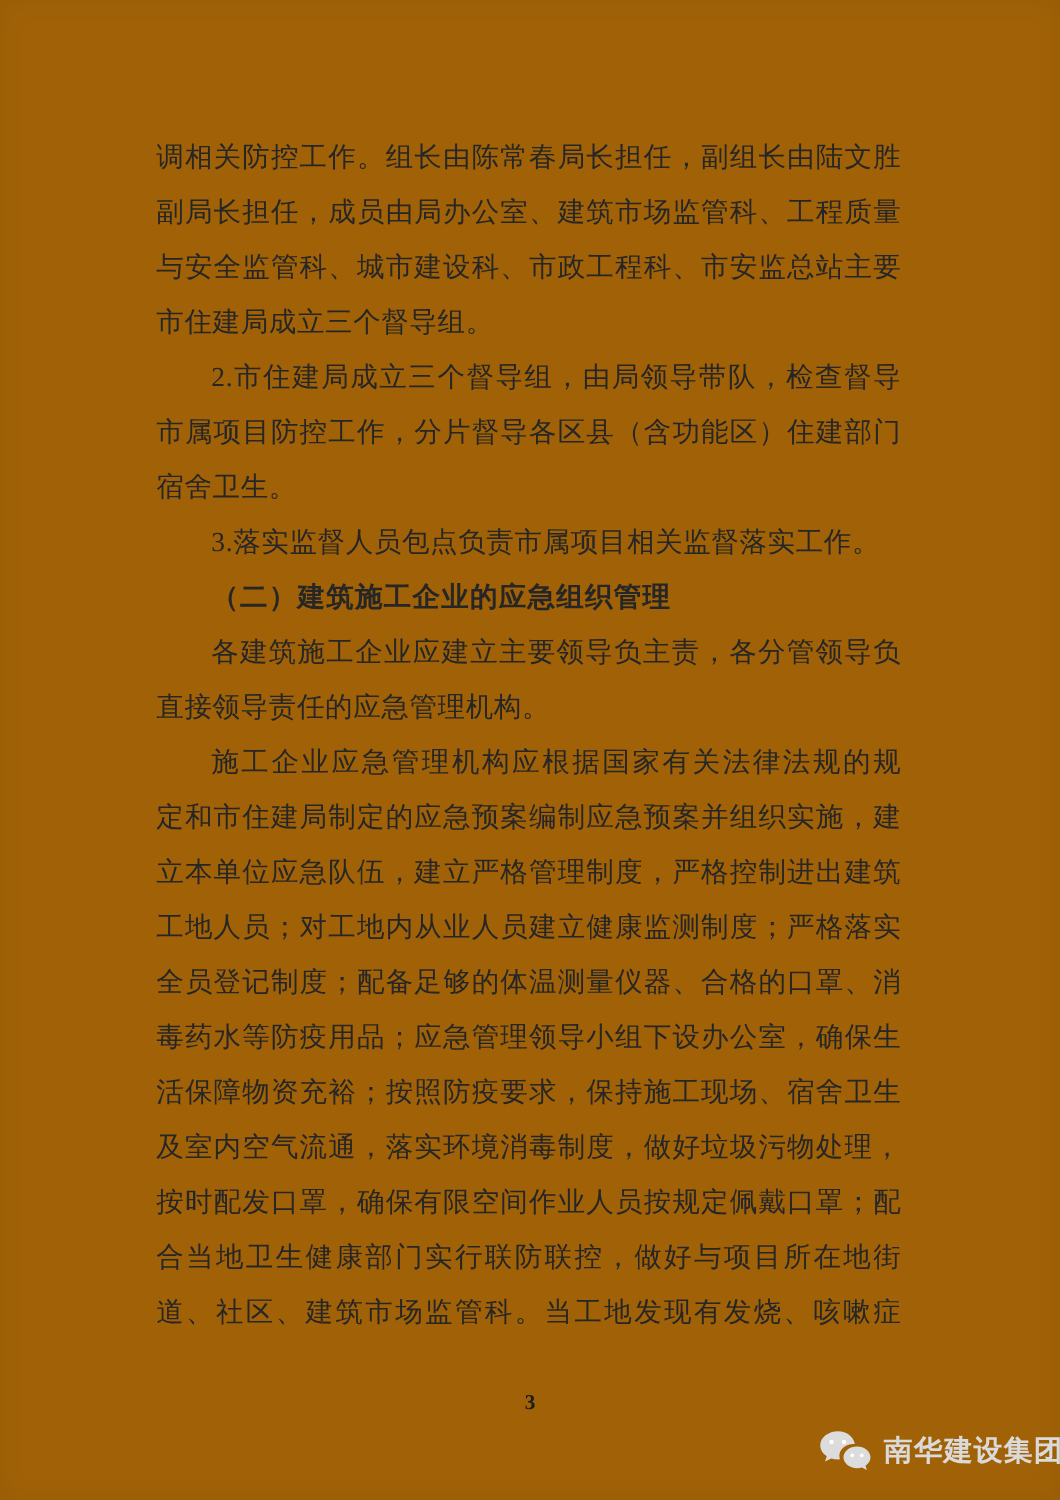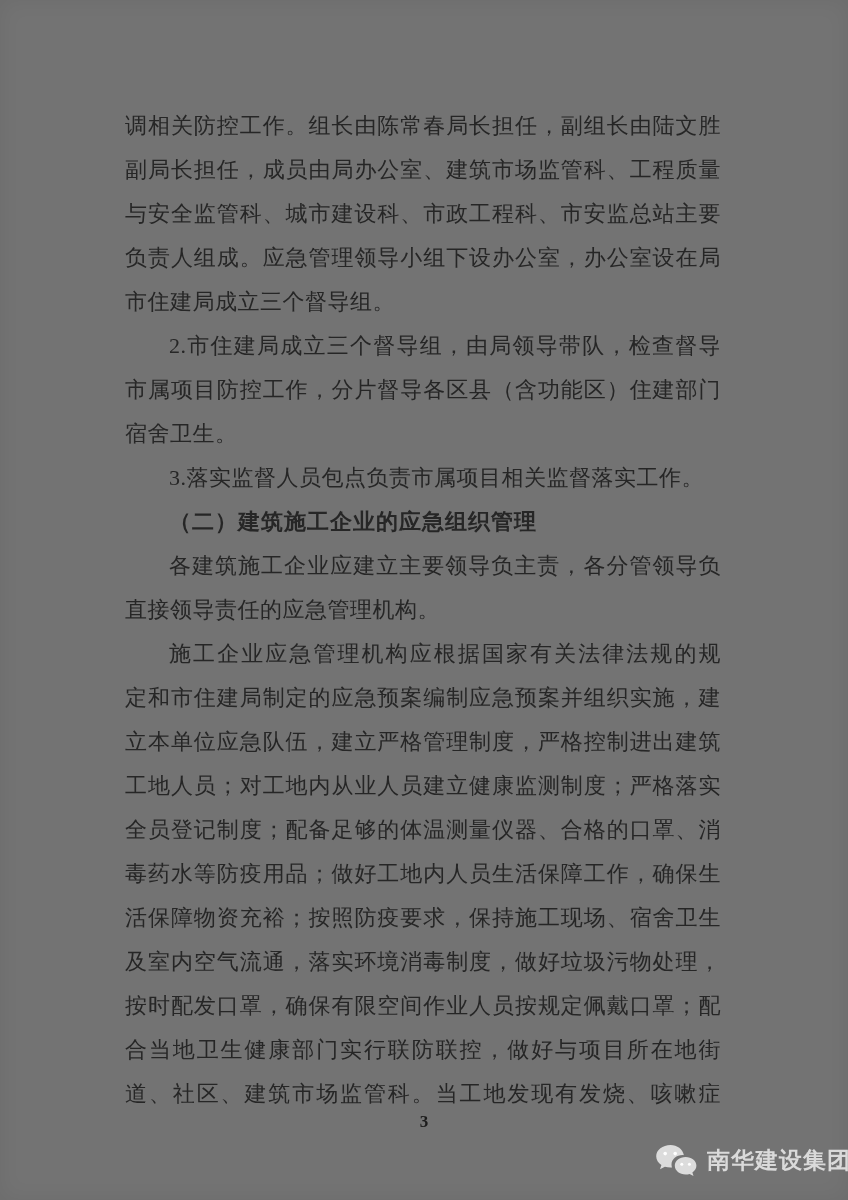--- a/index.html
+++ b/index.html
@@ -4,21 +4,21 @@
 <style>
   html, body {
     margin: 0;
     padding: 0;
     background: #ffffff;
   }
   .page {
     position: relative;
     width: 848px;
     height: 1200px;
-    background: #737373;
+    background: #a16207;
     overflow: hidden;
     box-shadow: inset 0 0 22px rgba(0,0,0,0.06);
     font-family: "Liberation Serif", serif;
   }
   .text-block {
     position: absolute;
     left: 125px;
     top: 104px;
     width: 596px;
   }
@@ -76,35 +76,34 @@
 </style>
 </head>
 <body>
 
 <div class="page">
 
   <div class="text-block">
     <div class="line fill">调相关防控工作。组长由陈常春局长担任，副组长由陆文胜</div>
     <div class="line fill">副局长担任，成员由局办公室、建筑市场监管科、工程质量</div>
     <div class="line fill">与安全监管科、城市建设科、市政工程科、市安监总站主要</div>
-    <div class="line fill">负责人组成。应急管理领导小组下设办公室，办公室设在局</div>
     <div class="line">市住建局成立三个督导组。</div>
     <div class="line fill indent">2.市住建局成立三个督导组，由局领导带队，检查督导</div>
     <div class="line fill">市属项目防控工作，分片督导各区县（含功能区）住建部门</div>
     <div class="line">宿舍卫生。</div>
     <div class="line indent">3.落实监督人员包点负责市属项目相关监督落实工作。</div>
     <div class="line indent bold">（二）建筑施工企业的应急组织管理</div>
     <div class="line fill indent">各建筑施工企业应建立主要领导负主责，各分管领导负</div>
     <div class="line">直接领导责任的应急管理机构。</div>
     <div class="line fill indent">施工企业应急管理机构应根据国家有关法律法规的规</div>
     <div class="line fill">定和市住建局制定的应急预案编制应急预案并组织实施，建</div>
     <div class="line fill">立本单位应急队伍，建立严格管理制度，严格控制进出建筑</div>
     <div class="line fill">工地人员；对工地内从业人员建立健康监测制度；严格落实</div>
     <div class="line fill">全员登记制度；配备足够的体温测量仪器、合格的口罩、消</div>
-    <div class="line fill">毒药水等防疫用品；做好工地内人员生活保障工作，确保生</div>
+    <div class="line fill">毒药水等防疫用品；应急管理领导小组下设办公室，确保生</div>
     <div class="line fill">活保障物资充裕；按照防疫要求，保持施工现场、宿舍卫生</div>
     <div class="line fill">及室内空气流通，落实环境消毒制度，做好垃圾污物处理，</div>
     <div class="line fill">按时配发口罩，确保有限空间作业人员按规定佩戴口罩；配</div>
     <div class="line fill">合当地卫生健康部门实行联防联控，做好与项目所在地街</div>
     <div class="line fill">道、社区、建筑市场监管科。当工地发现有发烧、咳嗽症</div>
   </div>
 
   <div class="page-number">3</div>
 
   <div class="watermark">

